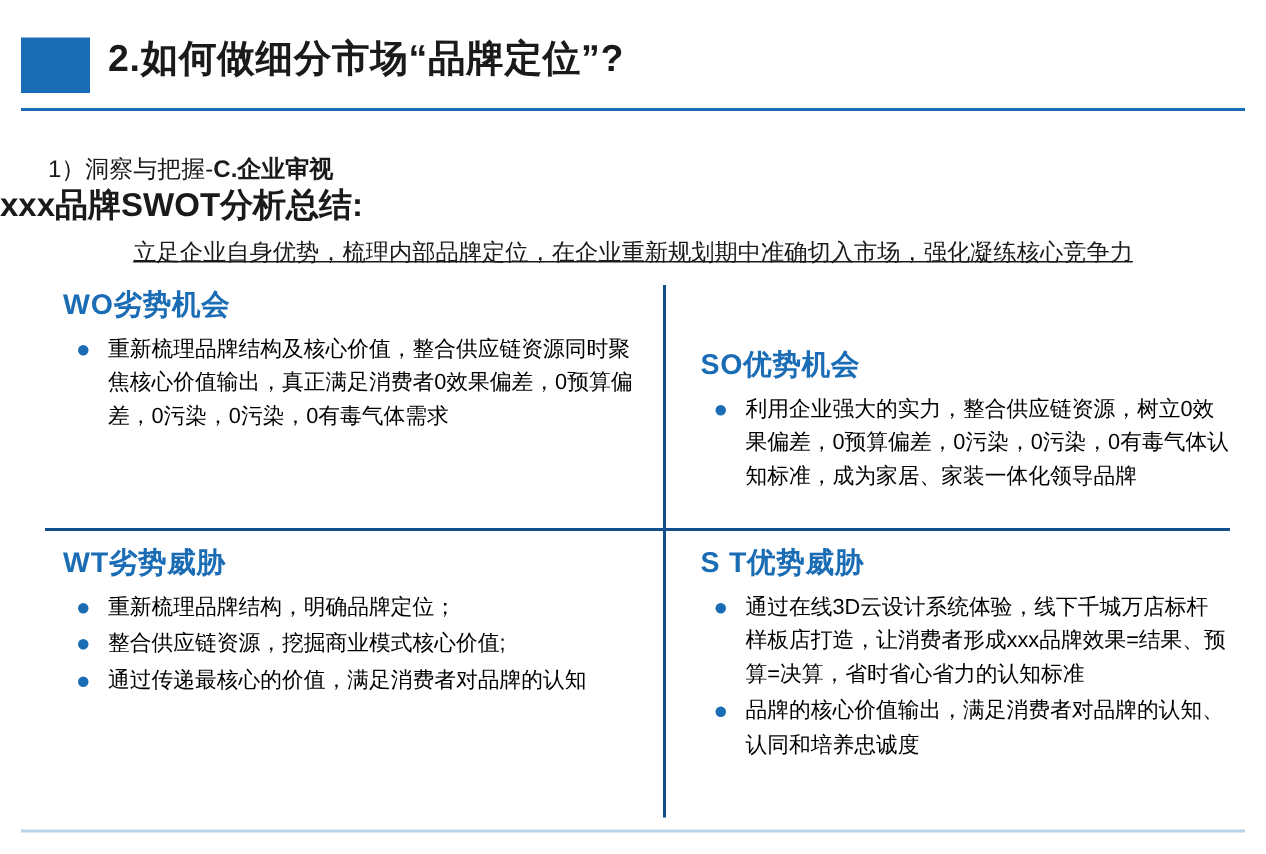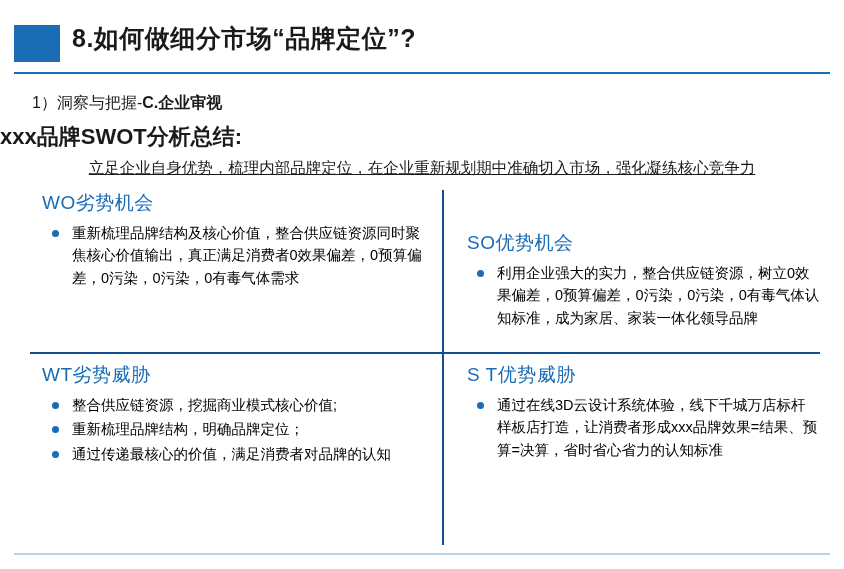--- a/index.html
+++ b/index.html
@@ -45,21 +45,21 @@
     position: absolute;
     left: 14px;
     top: 72px;
     width: 816px;
     height: 2px;
     background: #1a6cb5;
   }
   .subtitle {
     position: absolute;
     left: 32px;
-    top: 93px;
+    top: 103px;
     font-size: 16px;
     color: #1a1a1a;
     white-space: nowrap;
   }
   .subtitle .strong {
     font-weight: bold;
   }
   .swot-heading {
     position: absolute;
     top: 122px;
@@ -107,21 +107,21 @@
     position: absolute;
     box-sizing: border-box;
   }
   .q-tl { left: 0px;   top: 0px;   width: 400px; }
   .q-tr { left: 425px; top: 0px;   width: 365px; margin-top: 40px; }
   .q-bl { left: 0px;   top: 172px; width: 400px; }
   .q-br { left: 425px; top: 172px; width: 365px; }
 
   .quad-title {
     font-size: 19px;
-    font-weight: normal;
+    font-weight: bold;
     color: #1a6cb5;
     margin: 0 0 6px 12px;
     letter-spacing: 0.5px;
   }
   ul.bullets {
     list-style: none;
     margin: 0;
     padding: 0 0 0 14px;
   }
   ul.bullets li {
@@ -150,21 +150,21 @@
     height: 2px;
     background: #b9d3e8;
   }
 </style>
 </head>
 <body>
 
 <div class="slide">
 
   <div class="title-marker"></div>
-  <div class="slide-title">8.如何做细分市场“品牌定位”?</div>
+  <div class="slide-title">2.如何做细分市场“品牌定位”?</div>
   <div class="title-rule"></div>
 
   <div class="subtitle">
     <span>1）洞察与把握-</span><span class="strong">C.企业审视</span>
   </div>
 
   <div class="swot-heading">xxx品牌SWOT分析总结:</div>
   <div class="swot-lead">立足企业自身优势，梳理内部品牌定位，在企业重新规划期中准确切入市场，强化凝练核心竞争力</div>
 
   <div class="grid">
@@ -181,28 +181,29 @@
     <div class="quad q-tr">
       <div class="quad-title">SO优势机会</div>
       <ul class="bullets">
         <li>利用企业强大的实力，整合供应链资源，树立0效果偏差，0预算偏差，0污染，0污染，0有毒气体认知标准，成为家居、家装一体化领导品牌</li>
       </ul>
     </div>
 
     <div class="quad q-bl">
       <div class="quad-title">WT劣势威胁</div>
       <ul class="bullets">
+        <li>重新梳理品牌结构，明确品牌定位；</li>
         <li>整合供应链资源，挖掘商业模式核心价值;</li>
-        <li>重新梳理品牌结构，明确品牌定位；</li>
         <li>通过传递最核心的价值，满足消费者对品牌的认知</li>
       </ul>
     </div>
 
     <div class="quad q-br">
       <div class="quad-title">S T优势威胁</div>
       <ul class="bullets">
         <li>通过在线3D云设计系统体验，线下千城万店标杆样板店打造，让消费者形成xxx品牌效果=结果、预算=决算，省时省心省力的认知标准</li>
+        <li>品牌的核心价值输出，满足消费者对品牌的认知、认同和培养忠诚度</li>
       </ul>
     </div>
   </div>
 
   <div class="footer-rule"></div>
 </div>
 
 </body></html>

